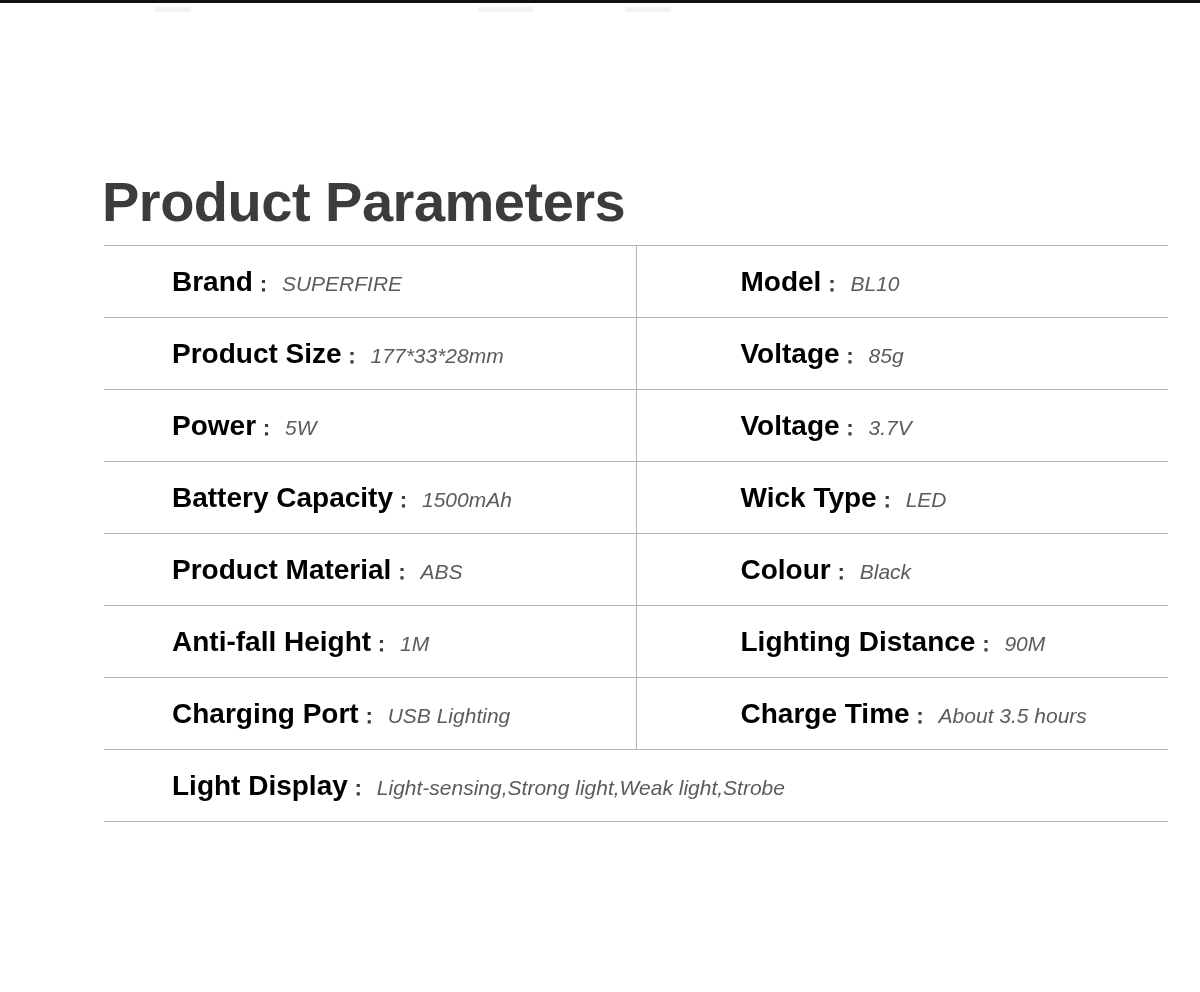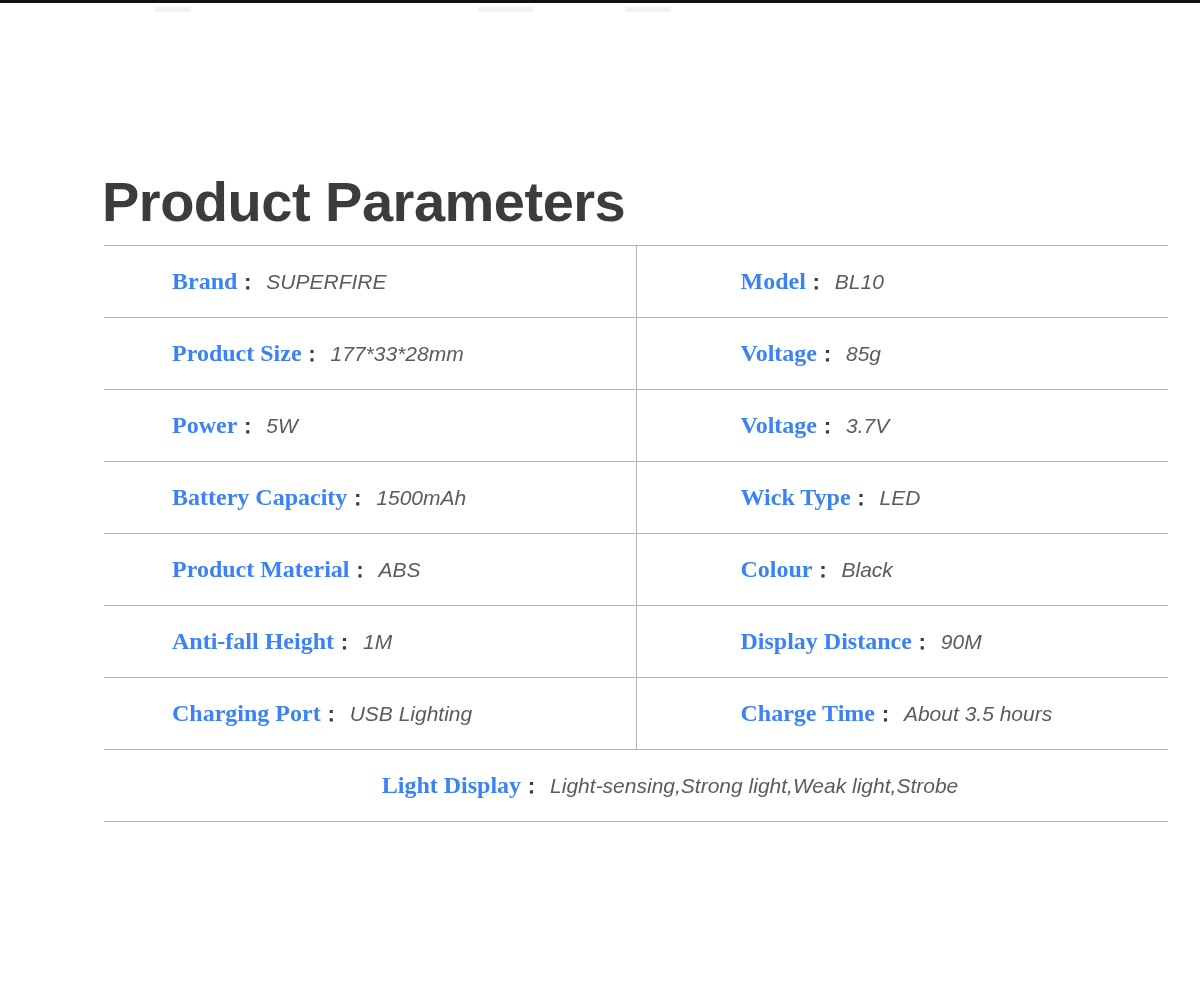--- a/index.html
+++ b/index.html
@@ -85,35 +85,33 @@
   }
 
   .spec-table td.col-right {
     width: 532px;
     padding-left: 104px;
   }
 
   .spec-table td.col-full {
     width: 1064px;
     padding-left: 68px;
-    text-align: center;
   }
 
   .cell-inner {
     display: block;
     white-space: nowrap;
     font-size: 21px;
     line-height: 1.2;
   }
 
   .spec-label {
     font-weight: bold;
-    color: #3b82f6;
-    font-size: 24px;
-    font-family: Liberation Serif, serif;
+    color: #000000;
+    font-size: 28px;
   }
 
   .spec-colon {
     font-weight: bold;
     color: #3a3a3a;
     font-size: 21px;
     padding-right: 8px;
   }
 
   .spec-value {
@@ -181,21 +179,21 @@
         <td class="col-right">
           <span class="cell-inner"><span class="spec-label">Colour</span><span class="spec-colon">：</span><span class="spec-value">Black</span></span>
         </td>
       </tr>
 
       <tr>
         <td class="col-left">
           <span class="cell-inner"><span class="spec-label">Anti-fall Height</span><span class="spec-colon">：</span><span class="spec-value">1M</span></span>
         </td>
         <td class="col-right">
-          <span class="cell-inner"><span class="spec-label">Display Distance</span><span class="spec-colon">：</span><span class="spec-value">90M</span></span>
+          <span class="cell-inner"><span class="spec-label">Lighting Distance</span><span class="spec-colon">：</span><span class="spec-value">90M</span></span>
         </td>
       </tr>
 
       <tr>
         <td class="col-left">
           <span class="cell-inner"><span class="spec-label">Charging Port</span><span class="spec-colon">：</span><span class="spec-value">USB Lighting</span></span>
         </td>
         <td class="col-right">
           <span class="cell-inner"><span class="spec-label">Charge Time</span><span class="spec-colon">：</span><span class="spec-value">About 3.5 hours</span></span>
         </td>

